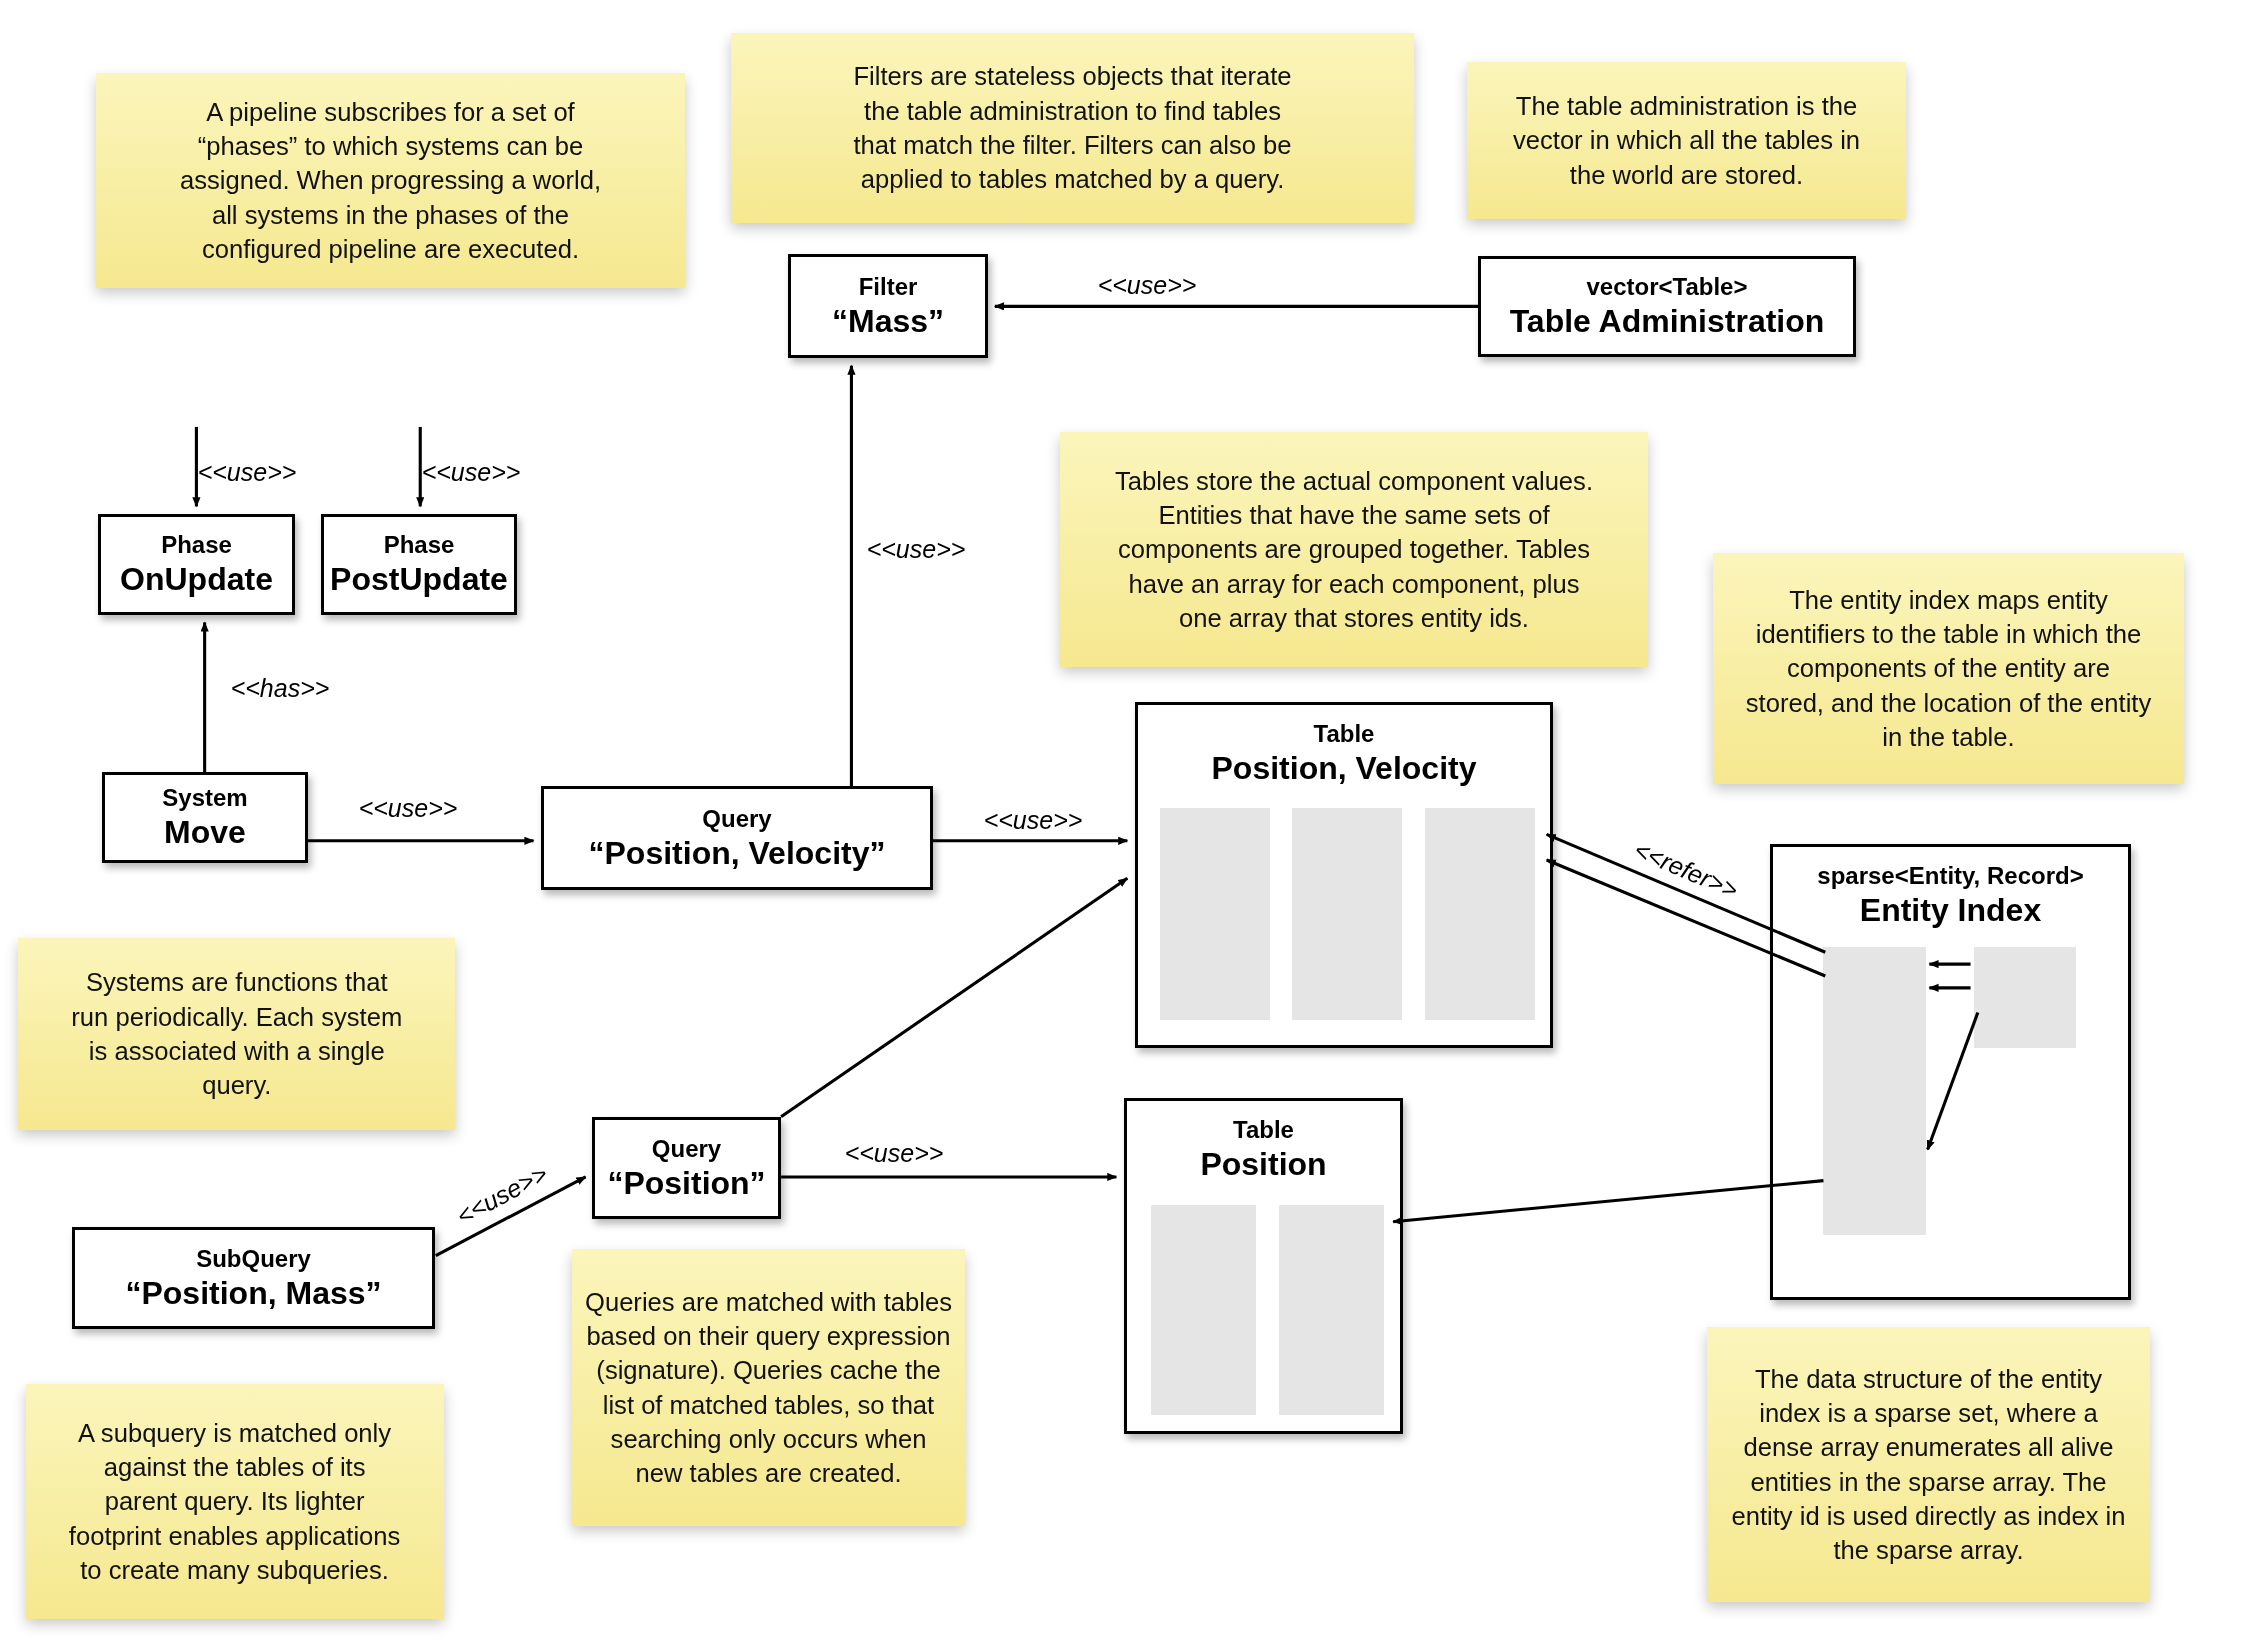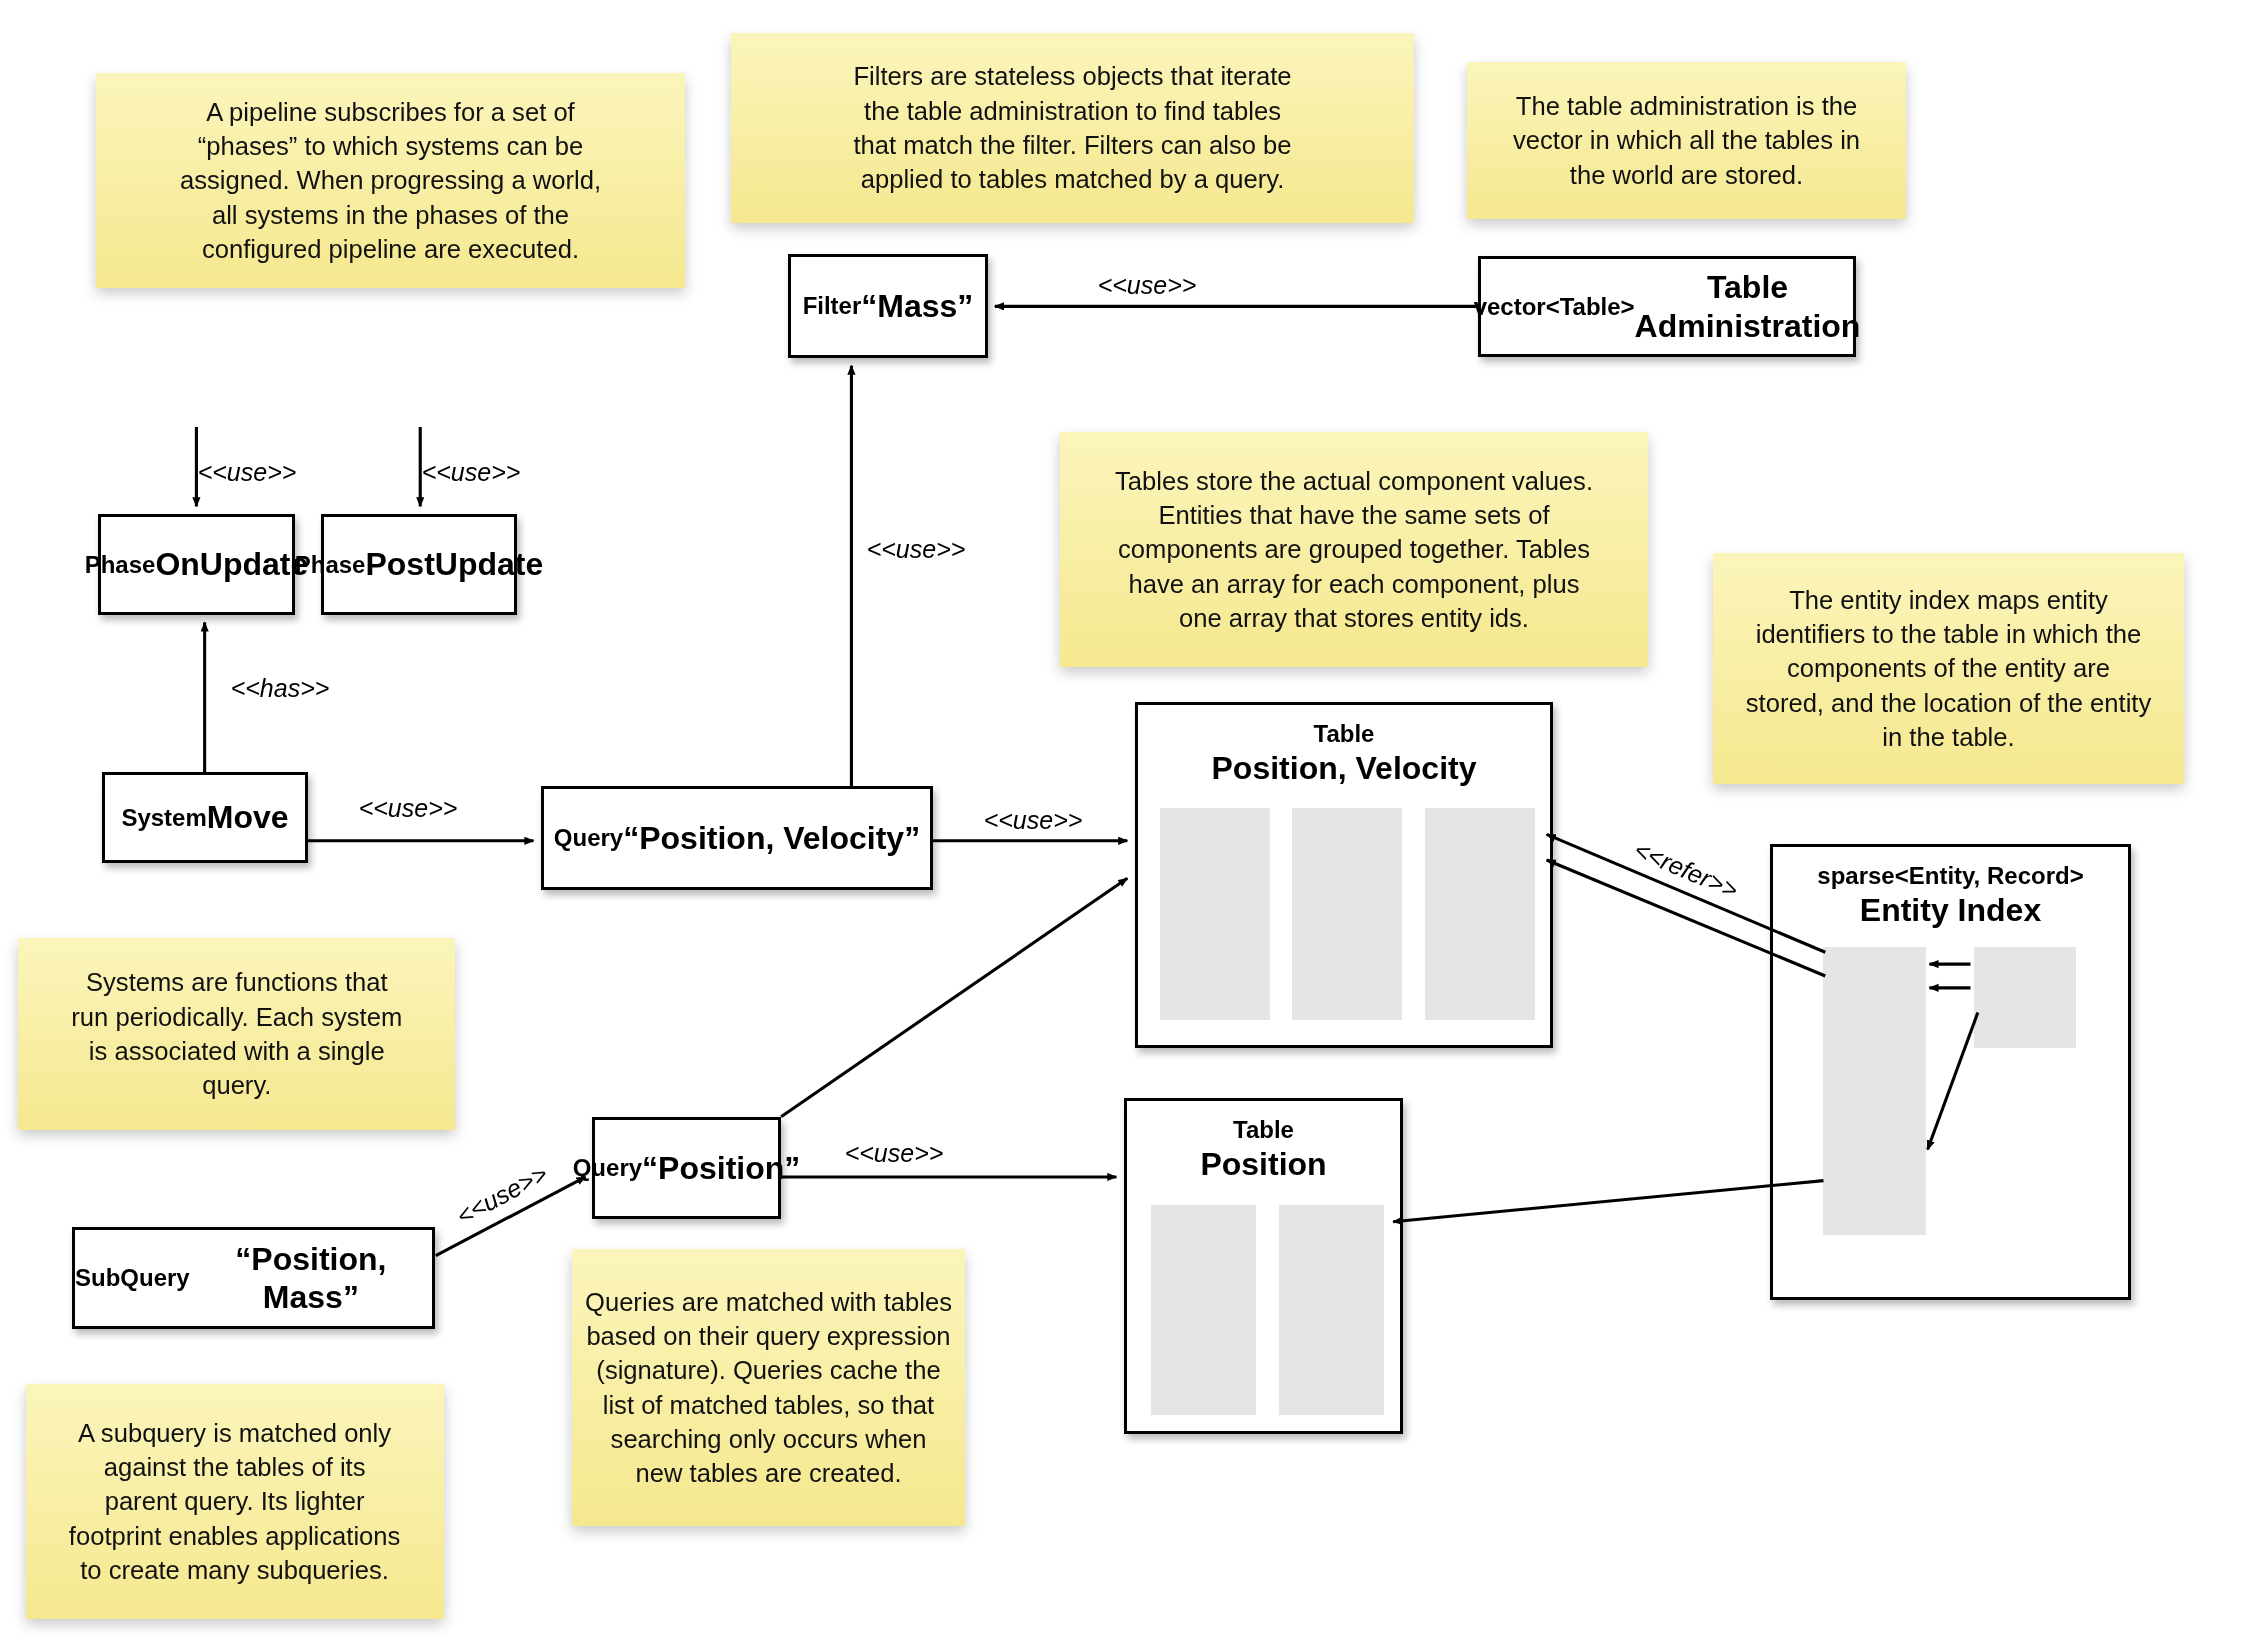--- a/index.html
+++ b/index.html
@@ -24,21 +24,21 @@
     font-size:25.6px;
     line-height:1.34;
     padding:5.5px 9.1px;
   }
   
   .ebox{
     position:absolute;
     background:#ffffff;
     border:3.7px solid var(--box-border);
     box-shadow:2.7px 4.6px 7.3px rgba(0,0,0,0.28);
-    display:flex;align-items:center;justify-content:center;
+    display:flex;flex-direction:column;align-items:center;justify-content:center;
     text-align:center;color:#000;
     box-sizing:border-box;
   }
   .ebox .stereo{font-size:24px;font-weight:bold;line-height:1.25;}
   .ebox .bname{font-size:32px;font-weight:bold;line-height:1.2;}
   .tbox{
     position:absolute;
     background:#ffffff;
     border:3.7px solid var(--box-border);
     box-shadow:2.7px 4.6px 7.3px rgba(0,0,0,0.28);
@@ -125,20 +125,28 @@
 
   <div class="note" style="left:572px;top:1249px;width:393px;height:277px;">
     <div class="note-text">Queries are matched with tables
 based on their query expression
 (signature). Queries cache the
 list of matched tables, so that
 searching only occurs when
 new tables are created.</div>
   </div>
 
+  <div class="note" style="left:1707px;top:1327px;width:443px;height:275px;">
+    <div class="note-text">The data structure of the entity
+index is a sparse set, where a
+dense array enumerates all alive
+entities in the sparse array. The
+entity id is used directly as index in
+the sparse array.</div>
+  </div>
 
 
   <div class="ebox" style="left:98px;top:514px;width:197px;height:101px;">
     <div class="stereo">Phase</div>
     <div class="bname">OnUpdate</div>
   </div>
 
   <div class="ebox" style="left:321px;top:514px;width:196px;height:101px;">
     <div class="stereo">Phase</div>
     <div class="bname">PostUpdate</div>

